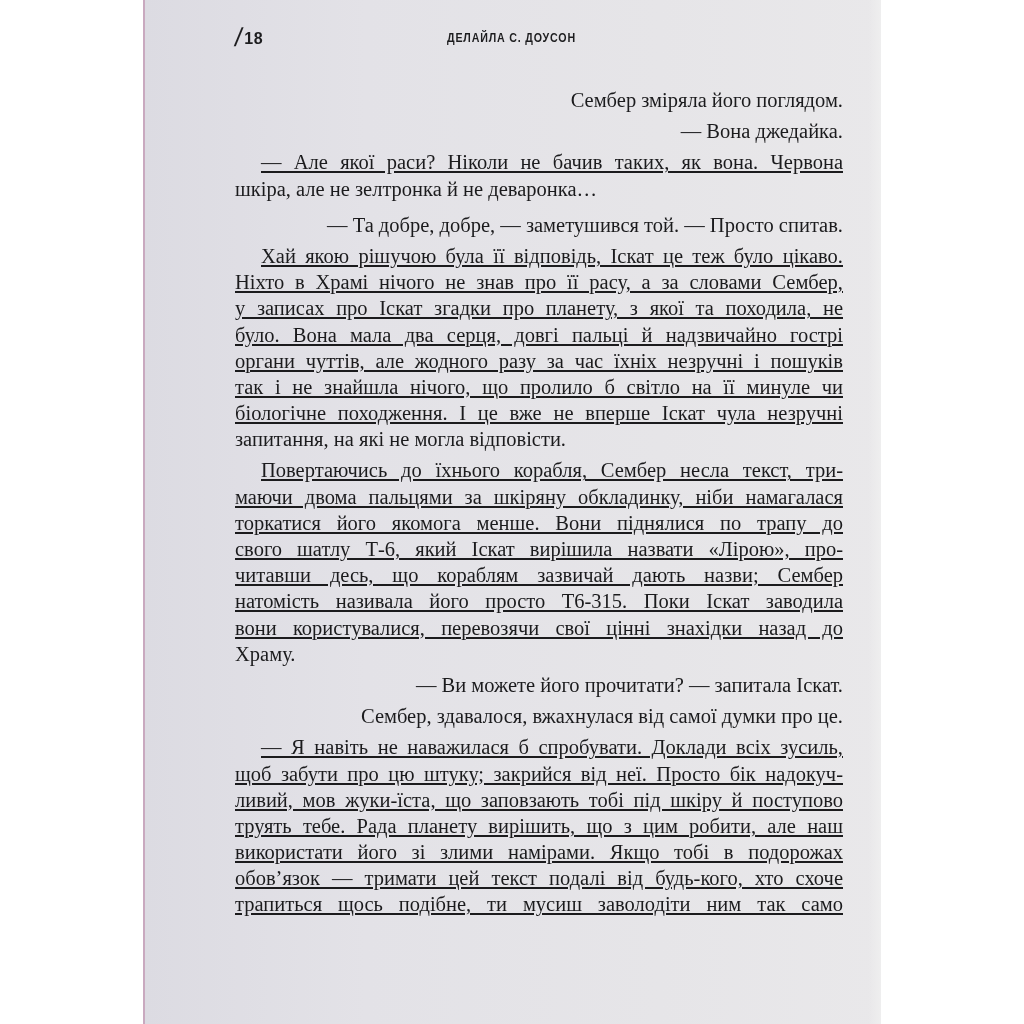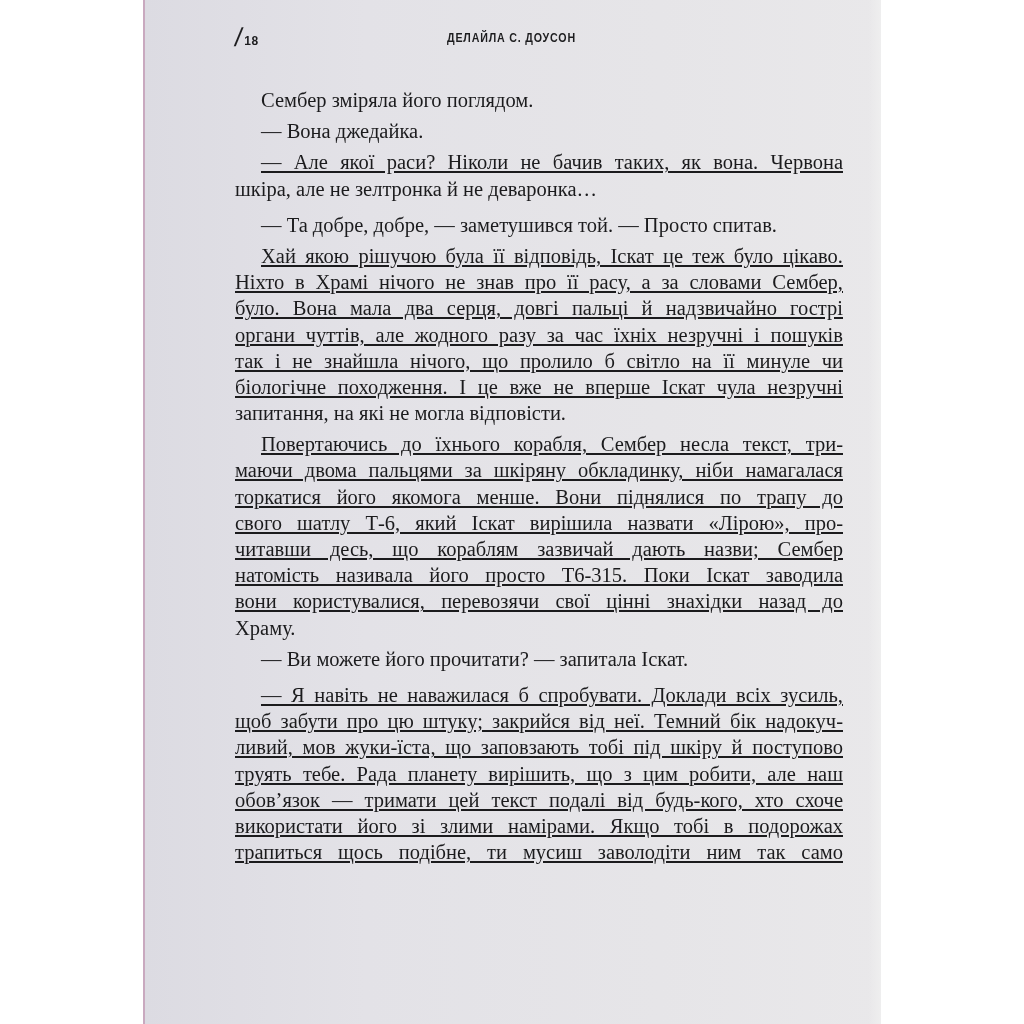--- a/index.html
+++ b/index.html
@@ -22,37 +22,37 @@
   }
   .folio {
     position: absolute; left: 0; top: 0;
     font-family: "Liberation Sans", sans-serif; color: #1d1d1f;
     display: flex; align-items: flex-end;
   }
   .folio .slash {
     font-size: 26px; font-weight: 300; line-height: 26px; transform: skewX(-8deg);
   }
   .folio .num {
-    font-size: 12px; font-weight: bold; margin-left: 2px; margin-bottom: 2px;
+    font-size: 16px; font-weight: bold; margin-left: 2px; margin-bottom: 2px;
     letter-spacing: 0.5px;
   }
   .running-head {
     position: absolute; left: 212px; top: 6px;
     font-family: "Liberation Sans", sans-serif; font-weight: bold;
     font-size: 13px; letter-spacing: 1px; color: #1d1d1f;
     transform: scaleX(0.82); transform-origin: left center;
   }
   .text {
     position: absolute; left: 90px; top: 87px; width: 608px;
     font-family: "Liberation Serif", serif; font-size: 20.5px;
     line-height: 26.2px; color: #1b1b1d;
   }
   .line { white-space: nowrap; height: 26.2px; }
   .line.justify { text-align: justify; text-align-last: justify; text-decoration: underline; }
-  .line.indent { padding-left: 26px; }
+  .line.indent { padding-left: 26px; text-align: right; }
   .gap { height: 5px; }
 </style>
 </head>
 <body>
 
 <div class="page">
   <div class="header">
     <div class="folio">
       <span class="slash">/</span>
       <span class="num">18</span>
@@ -72,43 +72,45 @@
     <div class="line">шкіра, але не зелтронка й не деваронка…</div>
     <div class="gap"></div>
 
     <div class="gap"></div>
 
     <div class="line indent">— Та добре, добре, — заметушився той. — Просто спитав.</div>
     <div class="gap"></div>
 
     <div class="line indent justify">Хай якою рішучою була її відповідь, Іскат це теж було цікаво.</div>
     <div class="line justify">Ніхто в Храмі нічого не знав про її расу, а за словами Сембер,</div>
+    <div class="line justify">у записах про Іскат згадки про планету, з якої та походила, не</div>
     <div class="line justify">було. Вона мала два серця, довгі пальці й надзвичайно гострі</div>
     <div class="line justify">органи чуттів, але жодного разу за час їхніх незручні і пошуків</div>
     <div class="line justify">так і не знайшла нічого, що пролило б світло на її минуле чи</div>
     <div class="line justify">біологічне походження. І це вже не вперше Іскат чула незручні</div>
     <div class="line">запитання, на які не могла відповісти.</div>
     <div class="gap"></div>
 
     <div class="line indent justify">Повертаючись до їхнього корабля, Сембер несла текст, три-</div>
     <div class="line justify">маючи двома пальцями за шкіряну обкладинку, ніби намагалася</div>
     <div class="line justify">торкатися його якомога менше. Вони піднялися по трапу до</div>
     <div class="line justify">свого шатлу Т-6, який Іскат вирішила назвати «Лірою», про-</div>
     <div class="line justify">читавши десь, що кораблям зазвичай дають назви; Сембер</div>
     <div class="line justify">натомість називала його просто Т6-315. Поки Іскат заводила</div>
     <div class="line justify">вони користувалися, перевозячи свої цінні знахідки назад до</div>
     <div class="line">Храму.</div>
     <div class="gap"></div>
 
     <div class="line indent">— Ви можете його прочитати? — запитала Іскат.</div>
     <div class="gap"></div>
 
+    <div class="line indent">Сембер, здавалося, вжахнулася від самої думки про це.</div>
     <div class="gap"></div>
 
     <div class="line indent justify">— Я навіть не наважилася б спробувати. Доклади всіх зусиль,</div>
-    <div class="line justify">щоб забути про цю штуку; закрийся від неї. Темний бік надокуч-</div>
+    <div class="line justify">щоб забути про цю штуку; закрийся від неї. Просто бік надокуч-</div>
     <div class="line justify">ливий, мов жуки-їста, що заповзають тобі під шкіру й поступово</div>
     <div class="line justify">труять тебе. Рада планету вирішить, що з цим робити, але наш</div>
+    <div class="line justify">використати його зі злими намірами. Якщо тобі в подорожах</div>
     <div class="line justify">обов’язок — тримати цей текст подалі від будь-кого, хто схоче</div>
-    <div class="line justify">використати його зі злими намірами. Якщо тобі в подорожах</div>
     <div class="line justify">трапиться щось подібне, ти мусиш заволодіти ним так само</div>
   </div>
 </div>
 
 </body></html>

